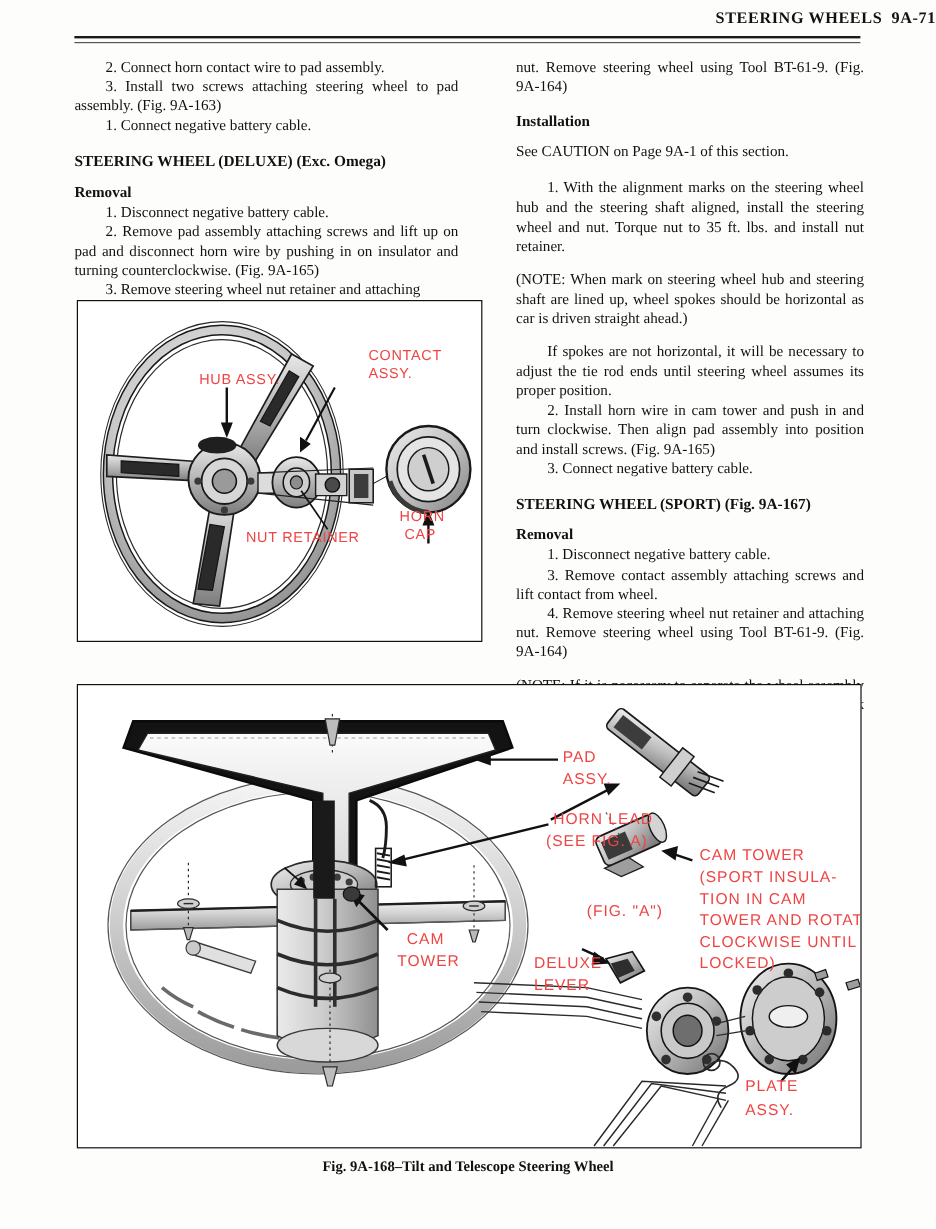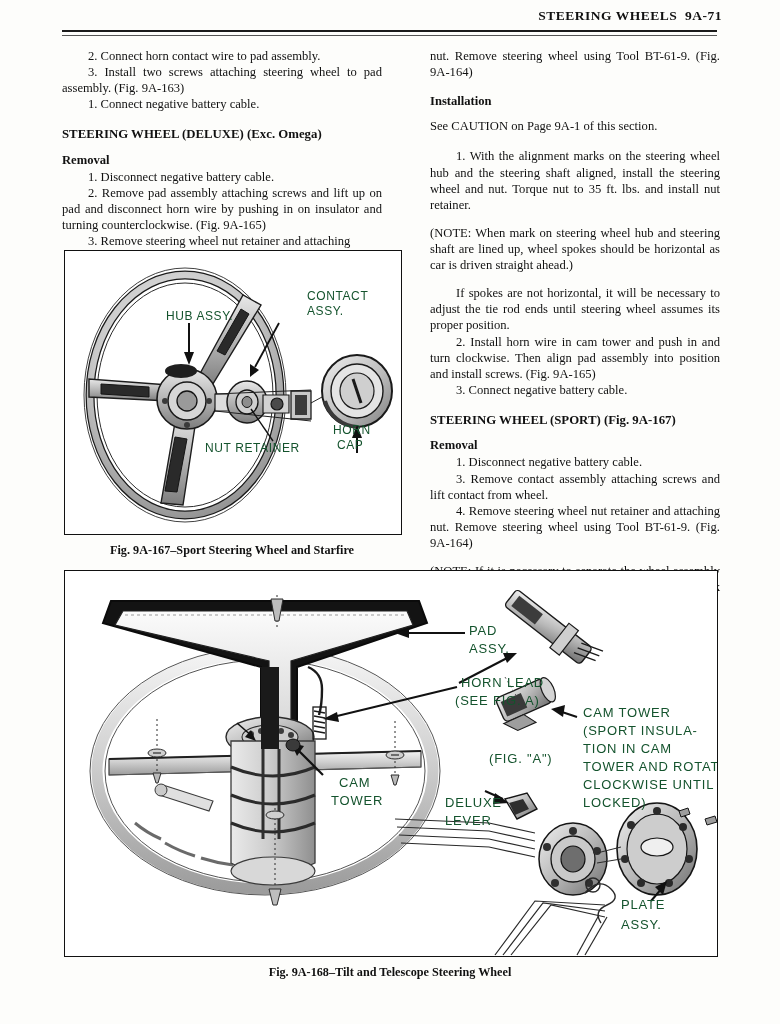--- a/index.html
+++ b/index.html
@@ -17,21 +17,20 @@
   .header{
     position:absolute; left:0; top:6px; width:780px;
     text-align:right;
   }
   .header-title{
     display:inline-block;
     font-family:"Liberation Serif", serif;
     font-weight:bold;
     font-size:13.5px;
     letter-spacing:.5px;
-    margin-right:58px;
   }
   .header-rule{
     position:absolute; left:62px; top:30px; width:655px; height:0;
     border-top:2.2px solid #1b1b1b;
   }
   .header-rule-thin{
     position:absolute; left:62px; top:34.5px; width:655px; height:0;
     border-top:.7px solid #555;
   }
 
@@ -71,21 +70,21 @@
   #cap168{ left:64px; top:965px; width:652px; }
 
   
   .lbl{
     position:absolute;
     font-family:"Liberation Sans", sans-serif;
     font-size:12px;
     font-weight:500;
     letter-spacing:.6px;
     line-height:1.22;
-    color:#14532d;
+    color:#ef4444;
     white-space:pre;
   }
   .lbl.big{ font-size:13px; letter-spacing:.8px; }
 
   svg{display:block;}
   .fig-svg{position:absolute;left:0;top:0;}
 </style>
 </head>
 <body>
 
@@ -205,21 +204,20 @@
     </svg>
 
     <span class="lbl" style="left:101px; top:58px;">HUB ASSY.</span>
     <span class="lbl" style="left:242px; top:38px;">CONTACT</span>
     <span class="lbl" style="left:242px; top:53px;">ASSY.</span>
     <span class="lbl" style="left:140px; top:190px;">NUT RETAINER</span>
     <span class="lbl" style="left:268px; top:172px;">HORN</span>
     <span class="lbl" style="left:272px; top:187px;">CAP</span>
   </div>
 
-  <div class="figcap" id="cap167">Fig. 9A-167–Sport Steering Wheel and Starfire</div>
 
   <div class="figbox" id="fig168">
     <svg class="fig-svg" width="652" height="385" viewBox="0 0 652 385">
       <defs>
         <linearGradient id="rim2" x1="0" y1="0" x2="0" y2="1">
           <stop offset="0%" stop-color="#f4f4f4"></stop>
           <stop offset="45%" stop-color="#d0d0d0"></stop>
           <stop offset="100%" stop-color="#9c9c9c"></stop>
         </linearGradient>
         <linearGradient id="pad2" x1="0" y1="0" x2="0" y2="1">

